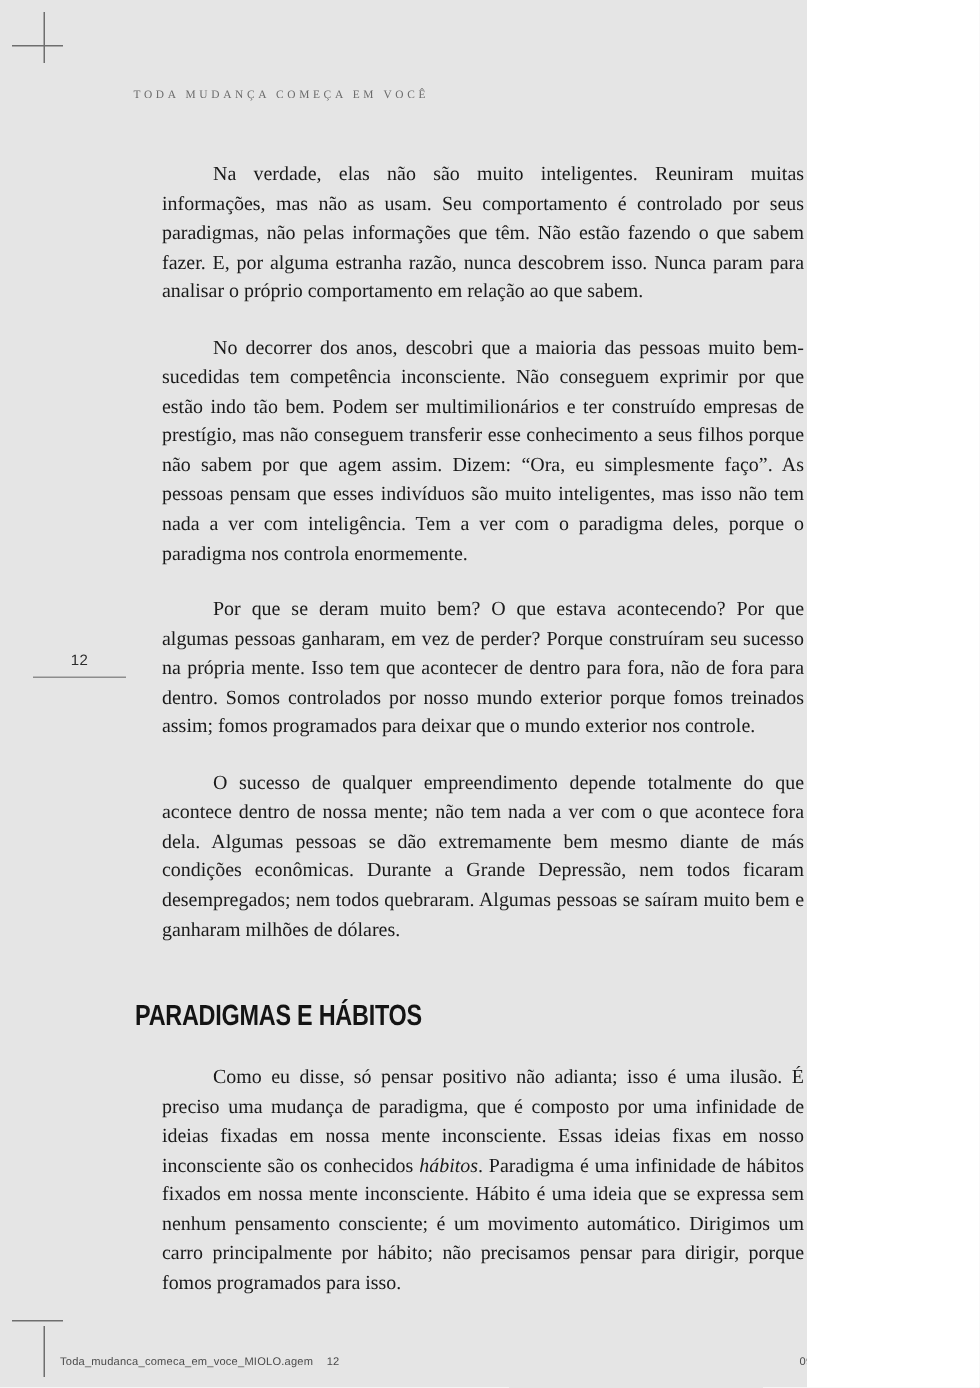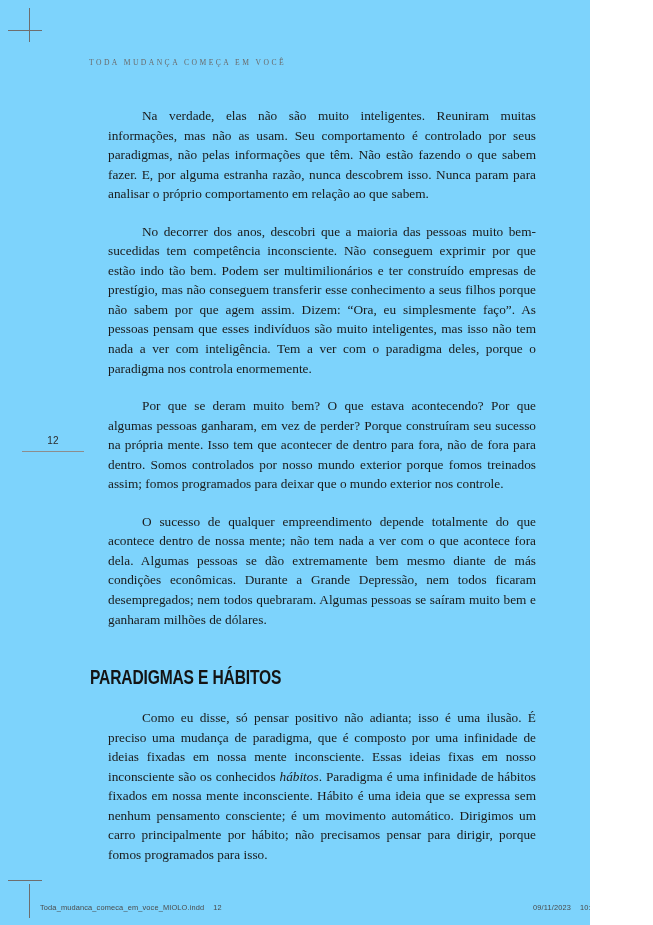--- a/index.html
+++ b/index.html
@@ -5,23 +5,23 @@
   html, body {
     margin: 0;
     padding: 0;
     background: #ffffff;
   }
   body {
     font-family: "Liberation Serif", serif;
   }
   .page {
     position: relative;
-    width: 590px;
+    width: 538px;
     height: 925px;
-    background: #7dd3fc;
+    background: #e5e5e5;
     overflow: hidden;
   }
 
   
   .crop {
     position: absolute;
     background: #6e6e6e;
   }
   .crop.v { width: 1px; height: 34px; }
   .crop.h { height: 1px; width: 34px; }
@@ -158,19 +158,19 @@
     <p class="body">No decorrer dos anos, descobri que a maioria das pessoas muito bem-sucedidas tem competência inconsciente. Não conseguem exprimir por que estão indo tão bem. Podem ser multimilionários e ter construído empresas de prestígio, mas não conseguem transferir esse conhecimento a seus filhos porque não sabem por que agem assim. Dizem: “Ora, eu simplesmente faço”. As pessoas pensam que esses indivíduos são muito inteligentes, mas isso não tem nada a ver com inteligência. Tem a ver com o paradigma deles, porque o paradigma nos controla enormemente.</p>
     <p class="body">Por que se deram muito bem? O que estava acontecendo? Por que algumas pessoas ganharam, em vez de perder? Porque construíram seu sucesso na própria mente. Isso tem que acontecer de dentro para fora, não de fora para dentro. Somos controlados por nosso mundo exterior porque fomos treinados assim; fomos programados para deixar que o mundo exterior nos controle.</p>
     <p class="body">O sucesso de qualquer empreendimento depende totalmente do que acontece dentro de nossa mente; não tem nada a ver com o que acontece fora dela. Algumas pessoas se dão extremamente bem mesmo diante de más condições econômicas. Durante a Grande Depressão, nem todos ficaram desempregados; nem todos quebraram. Algumas pessoas se saíram muito bem e ganharam milhões de dólares.</p>
 
     <h2 class="section-heading">PARADIGMAS E HÁBITOS</h2>
 
     <p class="body"><span>Como eu disse, só pensar positivo não adianta; isso é uma ilusão. É preciso uma mudança de paradigma, que é composto por uma infinidade de ideias fixadas em nossa mente inconsciente. Essas ideias fixas em nosso inconsciente são os conhecidos </span><i>hábitos</i><span>. Paradigma é uma infinidade de hábitos fixados em nossa mente inconsciente. Hábito é uma ideia que se expressa sem nenhum pensamento consciente; é um movimento automático. Dirigimos um carro principalmente por hábito; não precisamos pensar para dirigir, porque fomos programados para isso.</span></p>
   </div>
 
   <div class="footer-left">
-    <span>Toda_mudanca_comeca_em_voce_MIOLO.indd</span><span class="slug-page">12</span>
+    <span>Toda_mudanca_comeca_em_voce_MIOLO.agem</span><span class="slug-page">12</span>
   </div>
   <div class="footer-right">
     <span>09/11/2023</span><span class="slug-time">10:52</span>
   </div>
 
 </div>
 
 </body></html>

